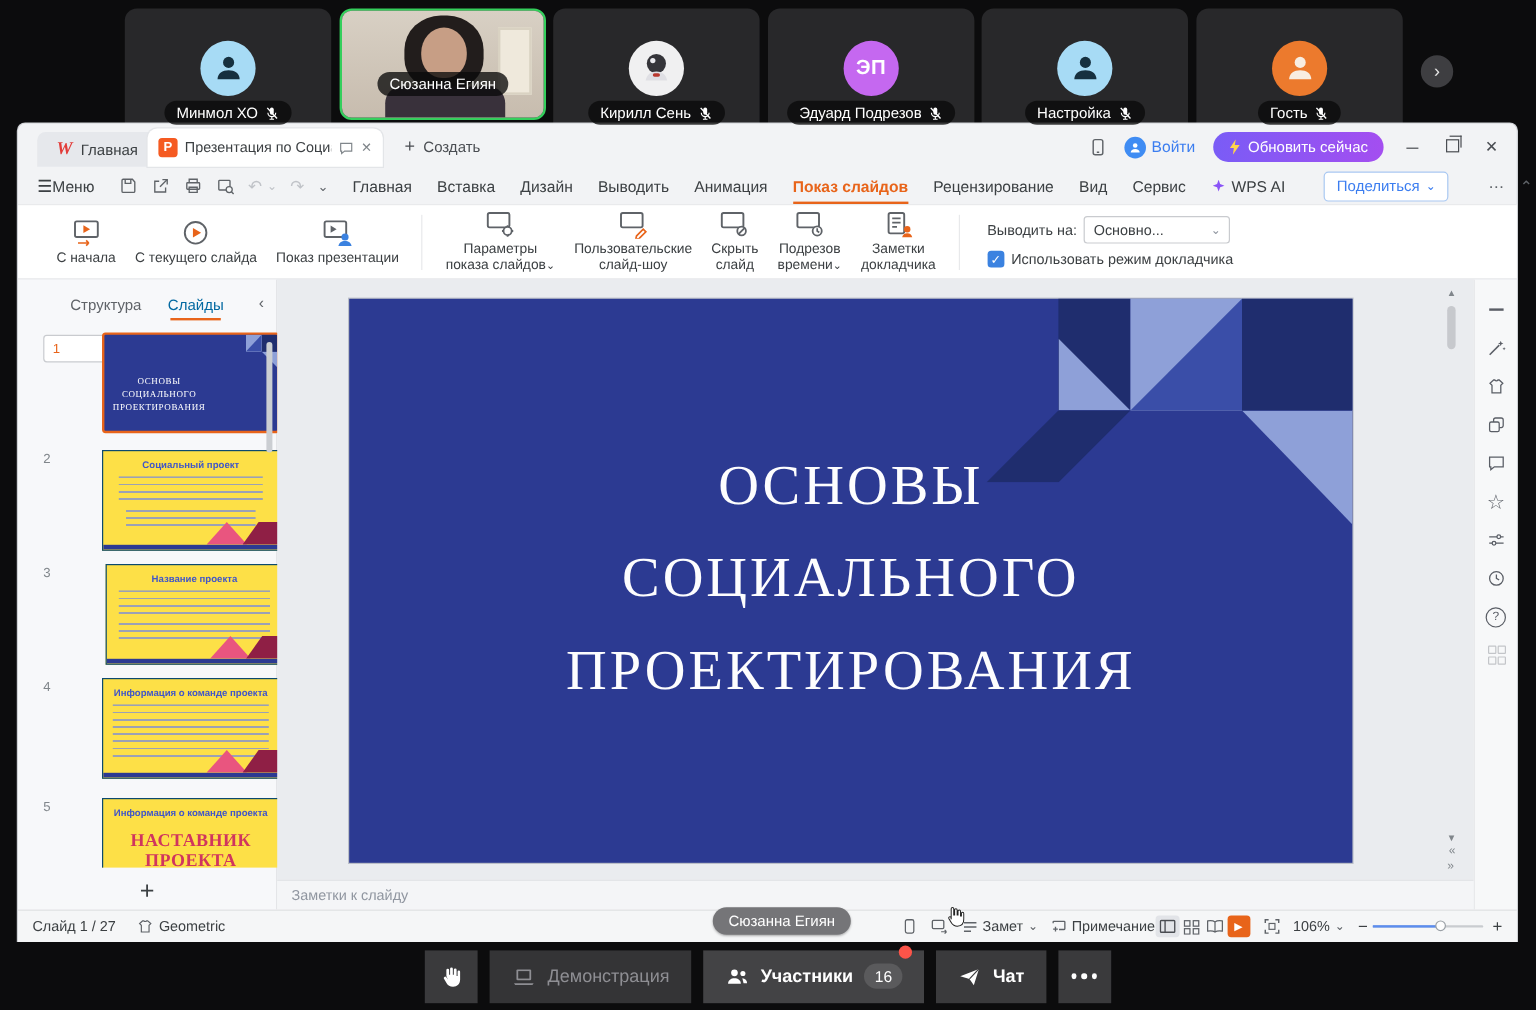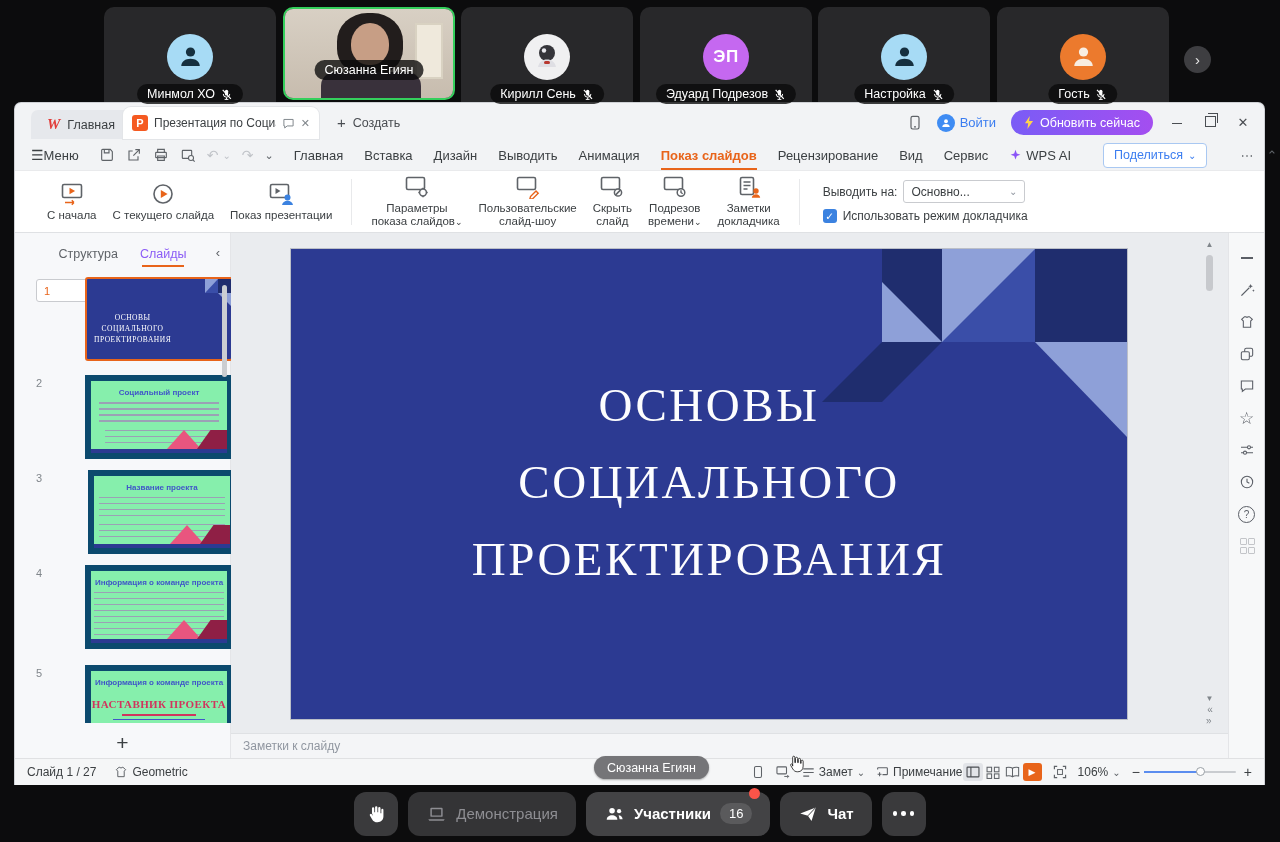--- a/index.html
+++ b/index.html
@@ -75,26 +75,26 @@
   .outrow{display:flex;align-items:center;gap:6px;}
   .sel{display:flex;align-items:center;justify-content:space-between;width:106px;height:21px;
        border:1px solid #c9cbcf;border-radius:3px;background:#fff;padding:0 7px;font-size:12px;color:#3c4043;}
   .cb{width:14px;height:14px;border-radius:3px;background:#3b82e0;color:#fff;font-size:10.5px;
        display:flex;align-items:center;justify-content:center;flex:none;}
 
   
   .lpanel{position:absolute;left:0;top:130px;width:215px;bottom:27px;background:#f7f8fa;border-right:1px solid #e4e5e8;}
   .ptabs{position:relative;height:30px;display:flex;align-items:center;justify-content:center;gap:22px;
        font-size:12.5px;color:#5f6368;padding-top:6px;}
-  .ptab.active{color:#8b5cf6;position:relative;}
+  .ptab.active{color:#0369a1;position:relative;}
   .ptab.active::after{content:'';position:absolute;left:2px;right:2px;bottom:-6px;height:2px;background:#e8641a;}
   .pcollapse{position:absolute;right:10px;top:12px;color:#5f6368;font-size:13px;}
   .tnum{position:absolute;left:21px;top:2px;font-size:11px;color:#80868b;}
   .tnum.sel{color:#e8641a;}
-  .thumb{position:absolute;left:35px;width:148px;height:84px;background:#86efac;border:6px solid #0c4a6e;box-sizing:border-box;overflow:hidden;}
+  .thumb{position:absolute;left:35px;width:148px;height:84px;background:#fde047;border:1px solid #0c4a6e;box-sizing:border-box;overflow:hidden;}
   .thumb.sel{border:2px solid #e8641a;background:#2c3a92;}
   .mini-title{margin-top:7px;text-align:center;font-size:8px;font-weight:bold;color:#4056c8;}
   .fakelines{margin:5px auto 0;width:120px;background:repeating-linear-gradient(to bottom,#9ba1b5 0 1.5px,transparent 1.5px 6px);}
   .bluebar{position:absolute;left:0;right:0;bottom:0;height:4px;background:#2c3a92;}
   .tripink{position:absolute;right:26px;bottom:4px;width:34px;height:19px;background:#e9557f;
        clip-path:polygon(0 100%,50% 0,100% 100%);}
   .trimaroon{position:absolute;right:0;bottom:4px;width:30px;height:19px;background:#8f1f45;
        clip-path:polygon(0 100%,45% 0,100% 0,100% 100%);}
   .mini-slide-text{margin-top:18px;text-align:center;color:#fff;font-family:"Liberation Serif",serif;
        font-size:7.5px;letter-spacing:.5px;line-height:11px;}
@@ -147,21 +147,21 @@
        display:flex;align-items:center;justify-content:center;}
   .zslider{width:92px;height:2px;background:#c9ccd0;position:relative;border-radius:1px;margin:0 4px;}
   .zslider .fill{position:absolute;left:0;top:0;height:2px;width:56px;background:#5b8def;}
   .zslider .knob{position:absolute;left:52px;top:-4px;width:9px;height:9px;border-radius:50%;background:#fdfdfd;border:1px solid #9aa0a6;box-sizing:border-box;}
   .share-pill{position:absolute;left:579px;top:653px;height:23px;border-radius:12px;background:#757578;
        color:#fff;font-size:12.5px;display:flex;align-items:center;padding:0 13px;z-index:6;box-shadow:0 1px 2px rgba(0,0,0,.3);}
 
   
   .mbar{position:absolute;left:0;top:785px;width:1280px;height:57px;background:#0c0c0d;
        display:flex;align-items:center;justify-content:center;gap:10px;}
-  .mbtn{height:44px;border-radius:12px;background:#3a3a3c;display:flex;align-items:center;gap:9px;
+  .mbtn{height:44px;border-radius:0;background:#3a3a3c;display:flex;align-items:center;gap:9px;
        padding:0 18px;color:#fff;font-size:15px;font-weight:bold;position:relative;text-align:right;}
   .mbtn.square{width:44px;padding:0;justify-content:center;}
   .mbtn.disabled{background:#343436;color:#8e8e93;font-weight:normal;}
   .cnt-pill{background:#5a5a5c;border-radius:11px;height:21px;padding:0 9px;font-size:13px;
        display:flex;align-items:center;color:#fff;font-weight:normal;}
   .reddot{position:absolute;top:-4px;right:10px;width:11px;height:11px;border-radius:50%;background:#fb5449;}
   .dots3{display:flex;gap:4px;}
   .dots3 i{width:4.5px;height:4.5px;border-radius:50%;background:#fff;}
 
   .cursor-hand{position:absolute;left:787px;top:754px;z-index:50;}
@@ -527,21 +527,21 @@
         <div class="tripink"></div>
           <div class="trimaroon"></div>
           <div class="bluebar"></div>
       </div>
     </div>
 
     <div class="abs" style="left:0;top:432px;width:100%;height:58px;">
       <span class="tnum">5</span>
       <div class="thumb" style="position:relative;margin-left:35px;height:58px;border-bottom:none;">
         <div class="mini-title">Информация о команде проекта</div>
-        <div style="margin-top:11px;text-align:center;font-family:'Liberation Serif',serif;font-weight:bold;font-size:11px;color:#d0355e;letter-spacing:.4px;">НАСТАВНИК ПРОЕКТА</div>
+        <div style="margin-top:11px;text-align:center;font-family:'Liberation Serif',serif;font-weight:bold;font-size:15px;color:#d0355e;letter-spacing:.4px;">НАСТАВНИК ПРОЕКТА</div>
         <div style="margin:4px auto 0;width:74px;height:1.5px;background:#d0355e;"></div>
         <div style="margin:3px auto 0;width:92px;height:1.5px;background:#4056c8;"></div>
       </div>
     </div>
 
     <div class="addslide" style="top:498px;">+</div>
     <div class="pscroll"></div>
   </div>
 
   <div class="canvas">

